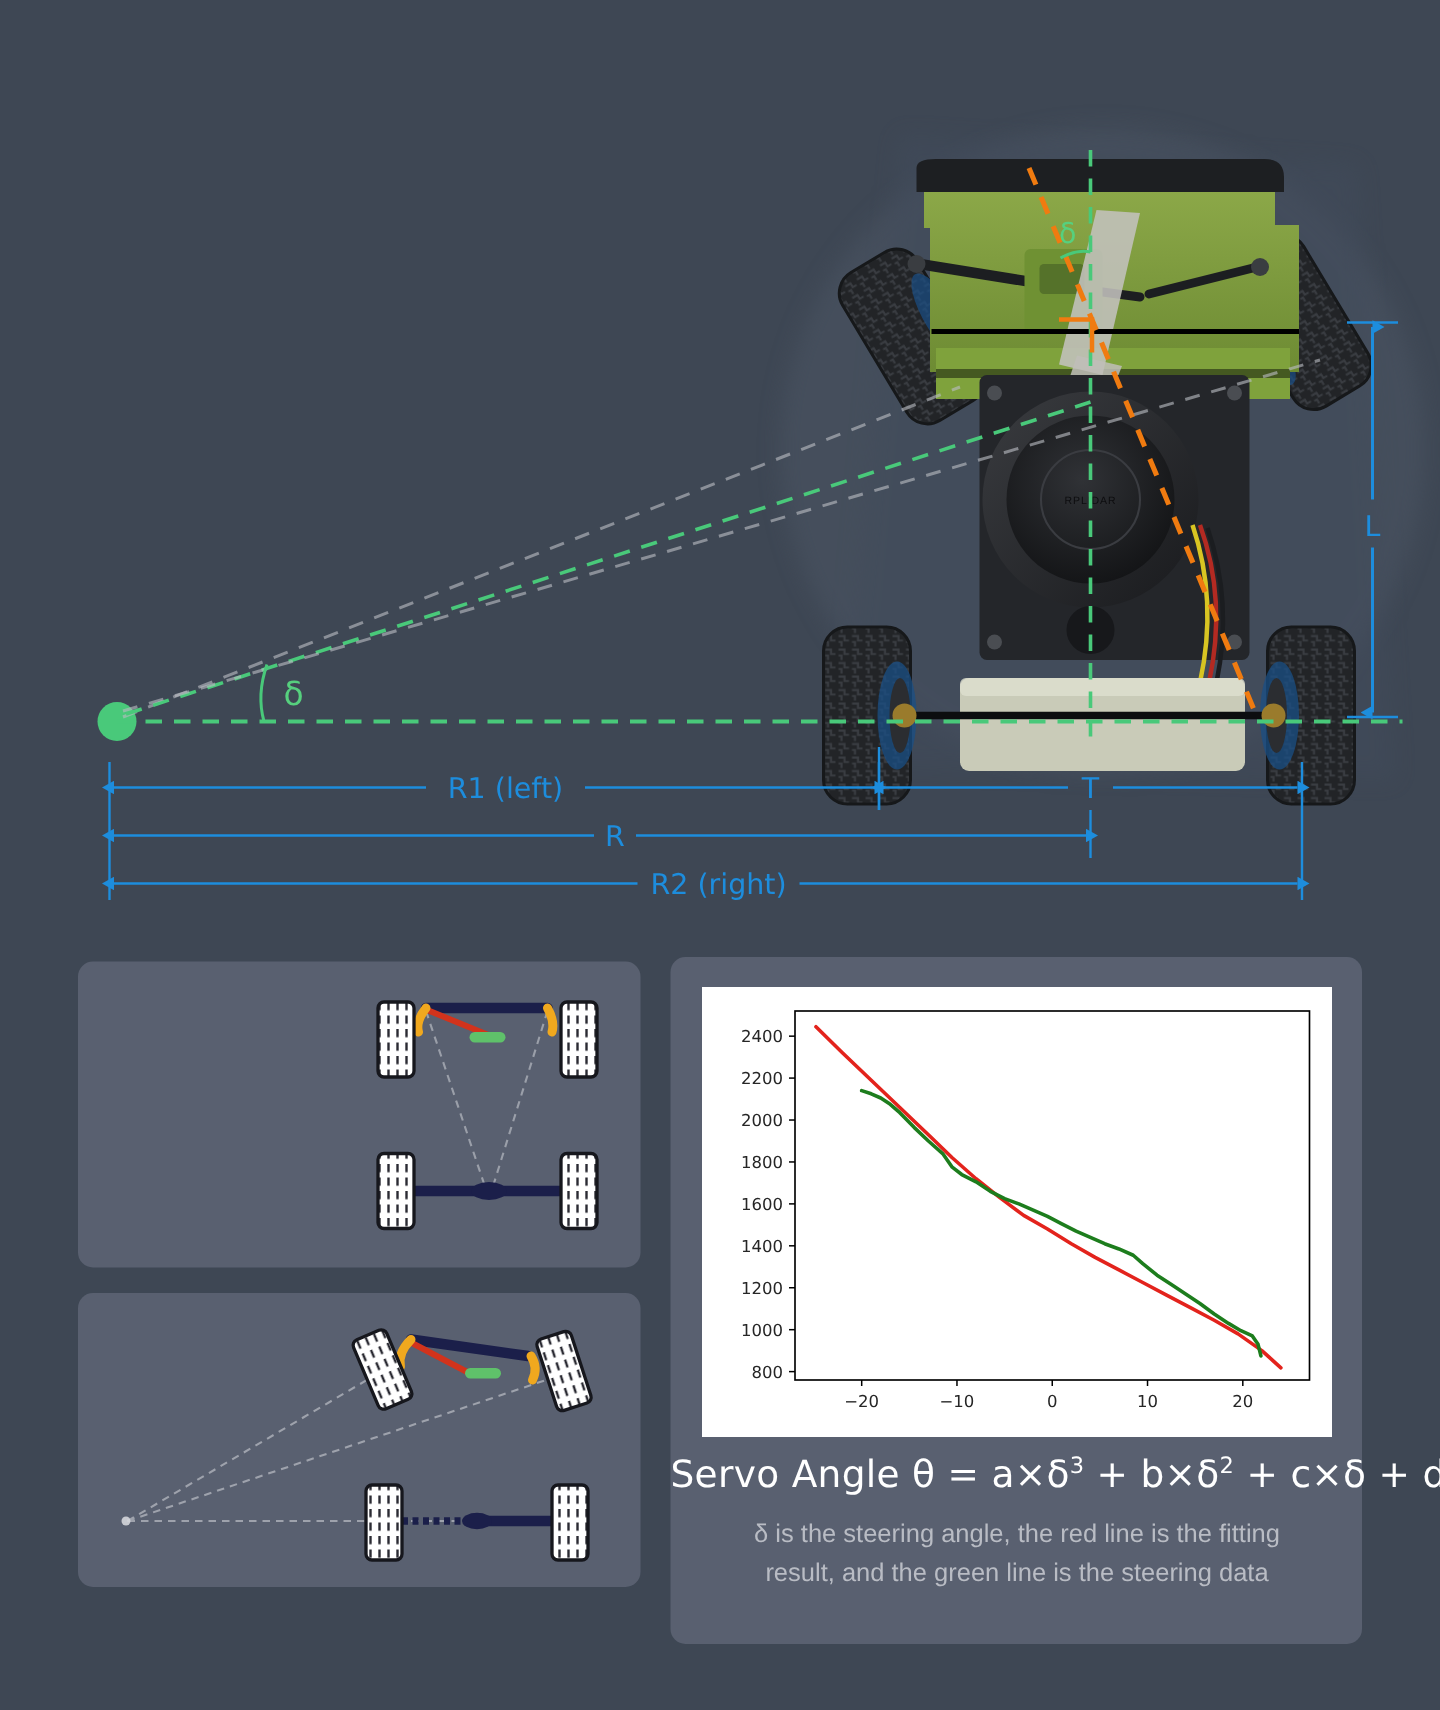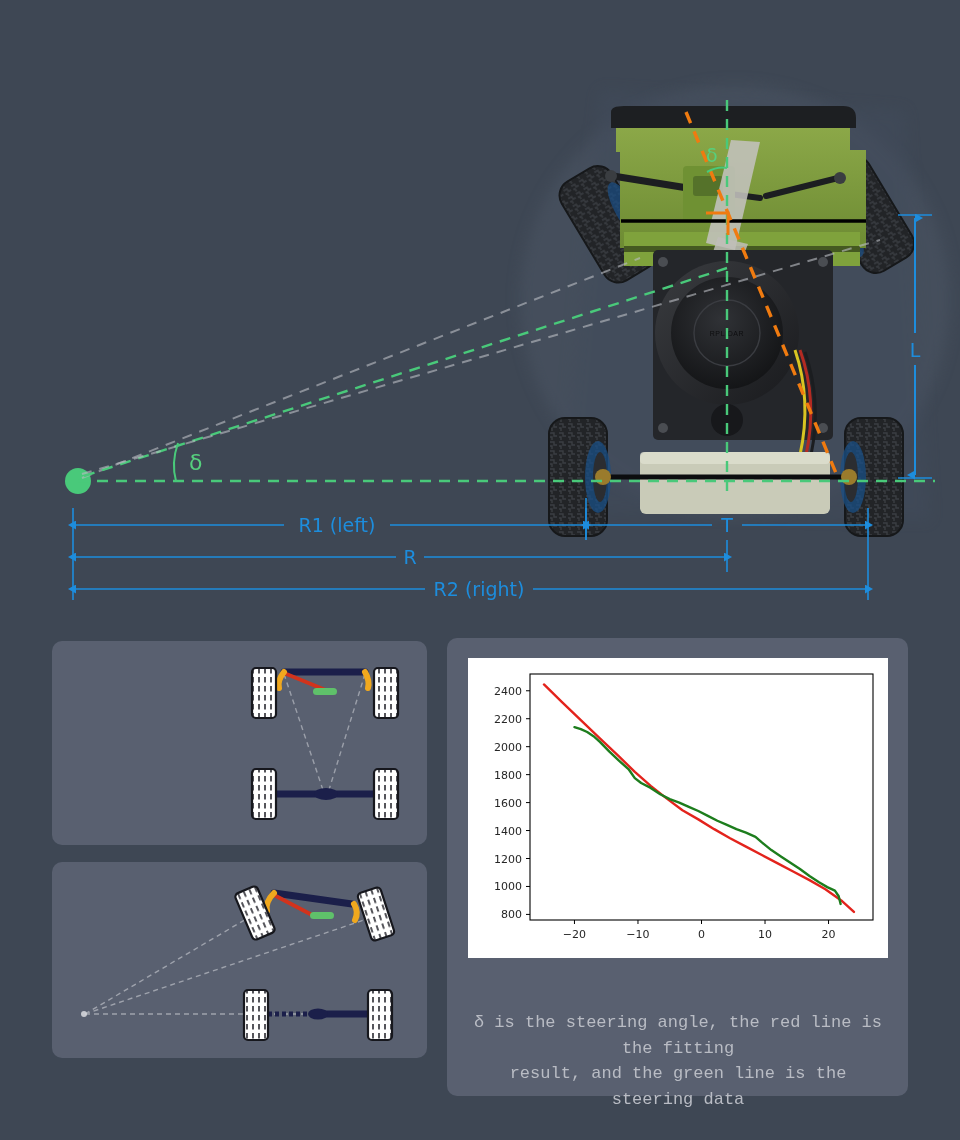--- a/index.html
+++ b/index.html
@@ -52,21 +52,21 @@
     white-space: nowrap;
   }
   #chart-formula sup { font-size: 15px; vertical-align: super; }
 
   #chart-caption {
     position: absolute; left: 26px; top: 372px; width: 410px;
     text-align: center;
     color: #b9bcc4;
     font-size: 17px;
     line-height: 1.5;
-    font-family: Liberation Mono, monospace;
+    font-family: Liberation Sans, sans-serif;
   }
 
   
   .dim-label {
     font-family: "DejaVu Sans", sans-serif;
     font-size: 19px;
     fill: #1d8ddd;
   }
   .delta-label {
     font-family: "DejaVu Sans", sans-serif;
@@ -367,20 +367,23 @@
             <line x1="360.537037037037" y1="262" x2="360.537037037037" y2="266" stroke="#000" stroke-width="1"></line>
             <text x="360.537037037037" y="280" text-anchor="middle" class="chart-tick">20</text>
           </g>
         <g id="chart-series">
             <polyline points="75.97,26.48 93.76,43.95 112.81,62.13 131.87,80.30 150.93,98.47 166.81,113.84 182.69,127.82 198.56,140.40 214.44,152.28 230.32,161.36 246.20,171.15 262.08,180.23 277.96,188.62 293.84,197.01 309.72,205.39 325.60,213.78 341.48,222.16 357.36,231.25 373.24,242.43 385.94,253.89" fill="none" stroke="#e3231c" stroke-width="2.4" stroke-linejoin="round" stroke-linecap="round"></polyline>
             <polyline points="106.46,69.11 112.81,71.21 119.17,74.01 125.52,78.20 131.87,83.79 141.40,93.57 150.93,102.66 160.45,111.05 166.81,120.13 173.16,125.02 182.69,129.91 192.21,136.20 201.74,141.10 211.27,144.59 220.80,148.78 230.32,152.98 239.85,157.87 249.38,162.76 258.91,166.95 268.44,171.15 277.96,174.64 287.49,178.84 293.84,184.43 303.37,192.11 312.90,198.40 322.43,204.69 331.95,210.98 341.48,217.97 351.01,224.26 359.27,229.15 366.89,232.65 370.70,238.24 372.61,245.93" fill="none" stroke="#1d7d1d" stroke-width="2.4" stroke-linejoin="round" stroke-linecap="round"></polyline>
           </g>
       </svg>
     </div>
 
+    <div id="chart-formula">
+      <span>Servo Angle θ = a×δ</span><sup>3</sup><span> + b×δ</span><sup>2</sup><span> + c×δ + d</span>
+    </div>
 
     <div id="chart-caption">
       <div>δ is the steering angle, the red line is the fitting</div>
       <div>result, and the green line is the steering data</div>
     </div>
   </div>
 
 </div>
 
 </body></html>

